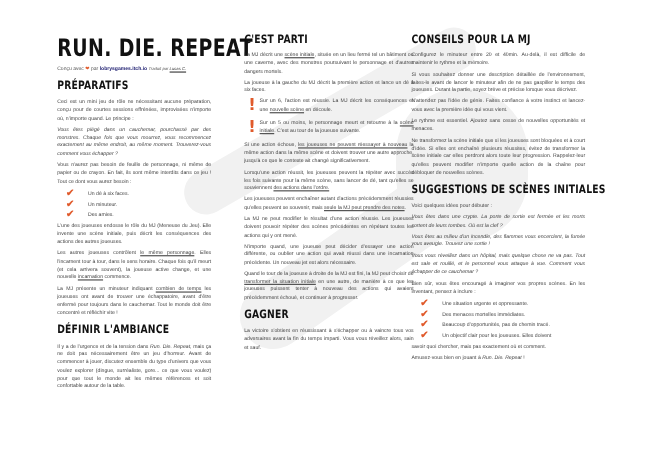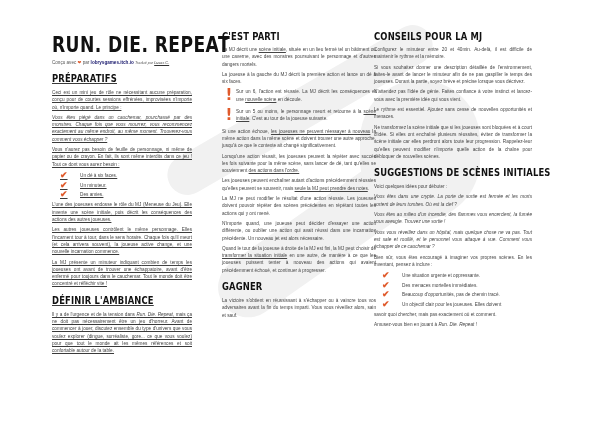--- a/index.html
+++ b/index.html
@@ -38,21 +38,21 @@
 
   <div class="title">RUN. DIE. REPEAT</div>
   <div class="credit">
     <span>Conçu avec</span>
     <span class="heart">❤</span>
     <span>par</span>
     <span class="link">lobrysgames.itch.io</span>
     <span class="trans"><span>Traduit par</span> <u>Lucas C.</u></span>
   </div>
 
-  <div class="col col1" style="top:72px;text-decoration:underline;">
+  <div class="col col1" style="top:72px;">
     <h2>PRÉPARATIFS</h2>
     <div style="height:5px"></div>
     <p>Ceci est un mini jeu de rôle ne nécessitant aucune préparation, conçu pour de courtes sessions effrénées, improvisées n'importe où, n'importe quand. Le principe :</p>
     <p class="it">Vous êtes piégé dans un cauchemar, pourchassé par des monstres. Chaque fois que vous mourrez, vous recommencez exactement au même endroit, au même moment. Trouverez-vous comment vous échapper ?</p>
     <p>Vous n'aurez pas besoin de feuille de personnage, ni même de papier ou de crayon. En fait, ils sont même interdits dans ce jeu ! Tout ce dont vous aurez besoin :</p>
     <ul class="check-list">
       <li>
           <span class="check">✔</span>
           <span>Un dé à six faces.</span>
         </li>

